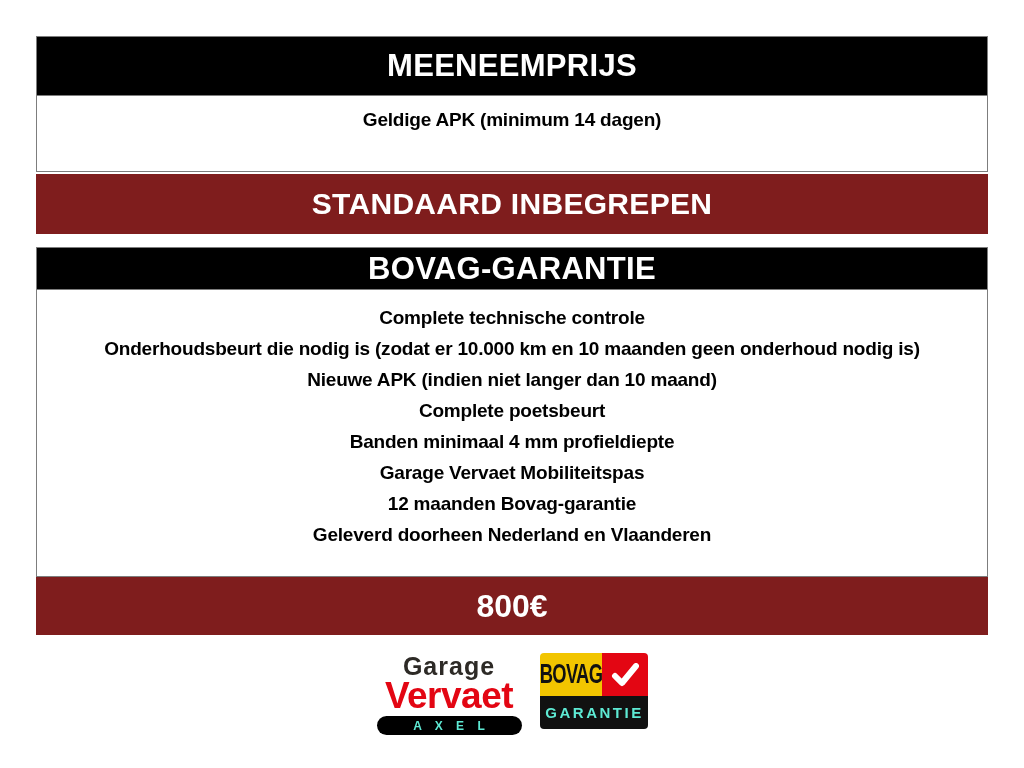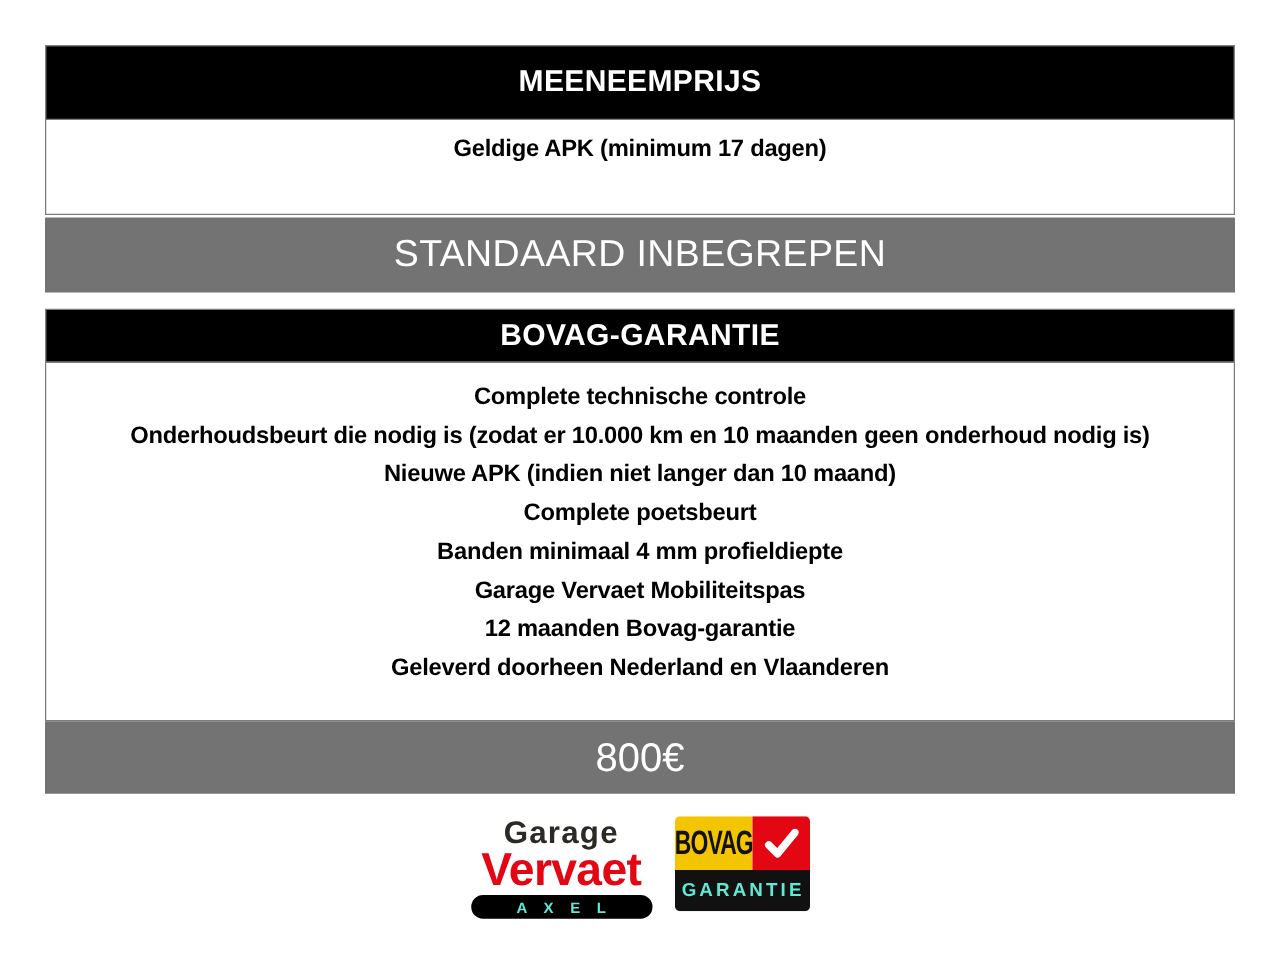--- a/index.html
+++ b/index.html
@@ -10,43 +10,43 @@
   }
   .poster { position:relative; width:1024px; height:768px; }
 
   .band { position:absolute; left:36px; width:952px; }
 
   
   .box { border:1px solid #7d7d7d; background:#ffffff; }
   .box-header {
     background:#000000; color:#ffffff;
     display:flex; align-items:center; justify-content:center;
-    font-weight:700; font-size:24px; letter-spacing:0.3px;
+    font-weight:700; font-size:31px; letter-spacing:0.3px;
     border-bottom:1px solid #7d7d7d;
   }
   .box1 { top:36px; height:136px; }
   .box1 .box-header { height:59px; }
   .box1-body { padding-top:8px; }
   .box1-body .line { line-height:32px; }
 
   .box2 { top:247px; height:330px; }
   .box2 .box-header { height:42px; }
   .box2-body { padding-top:12px; }
   .box2-body .line { line-height:31px; }
 
   .line {
     text-align:center; font-weight:700; font-size:19px;
     color:#000000; letter-spacing:-0.2px; white-space:nowrap;
   }
 
   
   .red-bar {
-    background:#737373; color:#ffffff;
+    background:#7f1d1d; color:#ffffff;
     display:flex; align-items:center; justify-content:center;
-    font-weight:400;
+    font-weight:700;
   }
   .red-bar-1 { top:174px; height:60px; font-size:30px; letter-spacing:0.3px; }
   .red-bar-2 { top:577px; height:58px; font-size:32px; }
 
   
   .logos {
     position:absolute; top:653px; left:0; width:100%;
     display:flex; justify-content:center; align-items:flex-start; gap:18px;
   }
   .gv-logo { width:145px; text-align:center; }
@@ -91,21 +91,21 @@
 </head>
 <body>
 
 <div class="poster">
 
   <div class="band box box1">
     <div class="box-header">
       <span>MEENEEMPRIJS</span>
     </div>
     <div class="box1-body">
-      <div class="line">Geldige APK (minimum 17 dagen)</div>
+      <div class="line">Geldige APK (minimum 14 dagen)</div>
     </div>
   </div>
 
   <div class="band red-bar red-bar-1">
     <span>STANDAARD INBEGREPEN</span>
   </div>
 
   <div class="band box box2">
     <div class="box-header">
       <span>BOVAG-GARANTIE</span>

